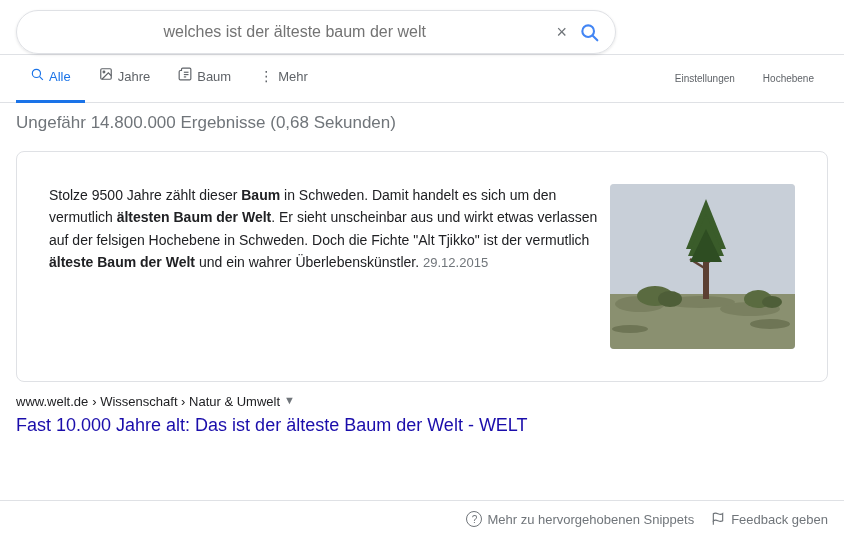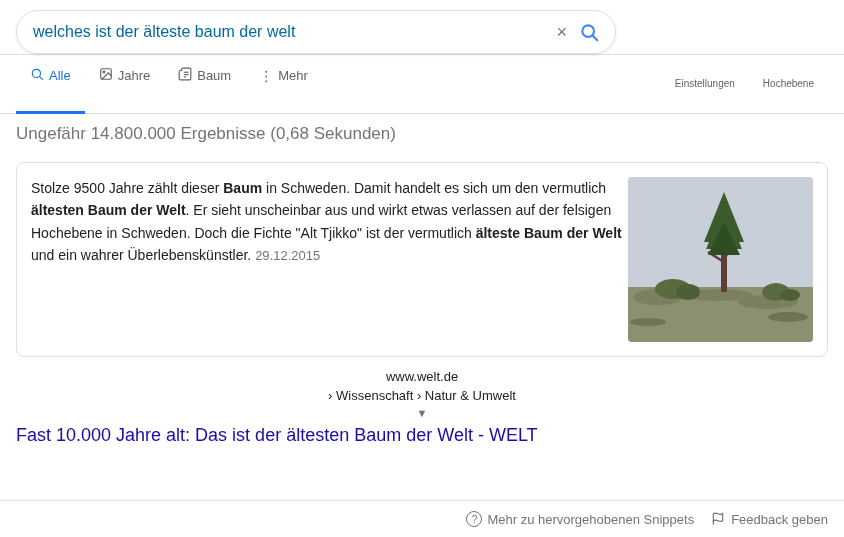--- a/index.html
+++ b/index.html
@@ -27,23 +27,24 @@
       border-radius: 24px;
       padding: 8px 16px;
       width: 600px;
       height: 44px;
       box-shadow: 0 1px 3px rgba(0,0,0,0.1);
     }
     .search-input {
       border: none;
       outline: none;
       font-size: 16px;
-      color: #0369a1;
+      color: #737373;
       flex: 1;
       background: transparent;
+      text-align: center;
     }
     .search-clear-btn {
       cursor: pointer;
       color: #70757a;
       font-size: 18px;
       margin-right: 12px;
       background: none;
       border: none;
       padding: 0;
       display: flex;
@@ -63,23 +64,23 @@
     
     .nav-tabs {
       display: flex;
       align-items: center;
       padding: 0 0 0 16px;
       border-bottom: 1px solid #dfe1e5;
       margin-top: 0;
     }
     .nav-tab {
       display: flex;
-      align-items: center;
+      align-items: flex-end;
       gap: 5px;
-      padding: 12px 14px 27px 14px;
+      padding: 12px 14px 16px 14px;
       color: #5f6368;
       font-size: 13px;
       cursor: pointer;
       border-bottom: 3px solid transparent;
       margin-bottom: -1px;
       white-space: nowrap;
       text-decoration: none;
     }
     .nav-tab.active {
       color: #1a73e8;
@@ -111,21 +112,21 @@
       color: #70757a;
       font-size: 17px;
       padding: 10px 16px;
     }
 
     
     .result-card {
       margin: 8px 16px;
       border: 1px solid #dfe1e5;
       border-radius: 8px;
-      padding: 14px;
+      padding: 32px;
       display: flex;
     }
     .result-content {
       flex: 1;
     }
     .result-text {
       font-size: 14px;
       line-height: 1.6;
       color: #202124;
     }
@@ -144,25 +145,24 @@
     }
     .tree-svg {
       width: 100%;
       height: 100%;
     }
 
     
     .source-info {
       margin: 12px 16px 4px 16px;
       display: flex;
-      align-items: center;
+      align-items: flex-start;
       gap: 4px;
       font-size: 13px;
       color: #202124;
-      flex-direction: column;
     }
     .dropdown-arrow {
       color: #70757a;
       cursor: pointer;
       font-size: 11px;
     }
 
     
     .result-link {
       margin: 2px 16px 16px 16px;
@@ -319,21 +319,21 @@
 </div>
 
 
 <div class="source-info">
   <span>www.welt.de</span>
   <span>› Wissenschaft › Natur &amp; Umwelt</span>
   <span class="dropdown-arrow">▼</span>
 </div>
 
 
-<a class="result-link" href="#">Fast 10.000 Jahre alt: Das ist der ältesten Baum der Welt - WELT</a>
+<a class="result-link" href="#">Fast 10.000 Jahre alt: Das ist der älteste Baum der Welt - WELT</a>
 
 
 <div class="footer">
   <div class="footer-item">
     <div class="footer-item-icon">?</div>
     <span>Mehr zu hervorgehobenen Snippets</span>
   </div>
   <div class="footer-item">
     <div class="footer-feedback-icon">
       <svg width="14" height="14" viewBox="0 0 24 24" fill="none" stroke="#70757a" stroke-width="2">

